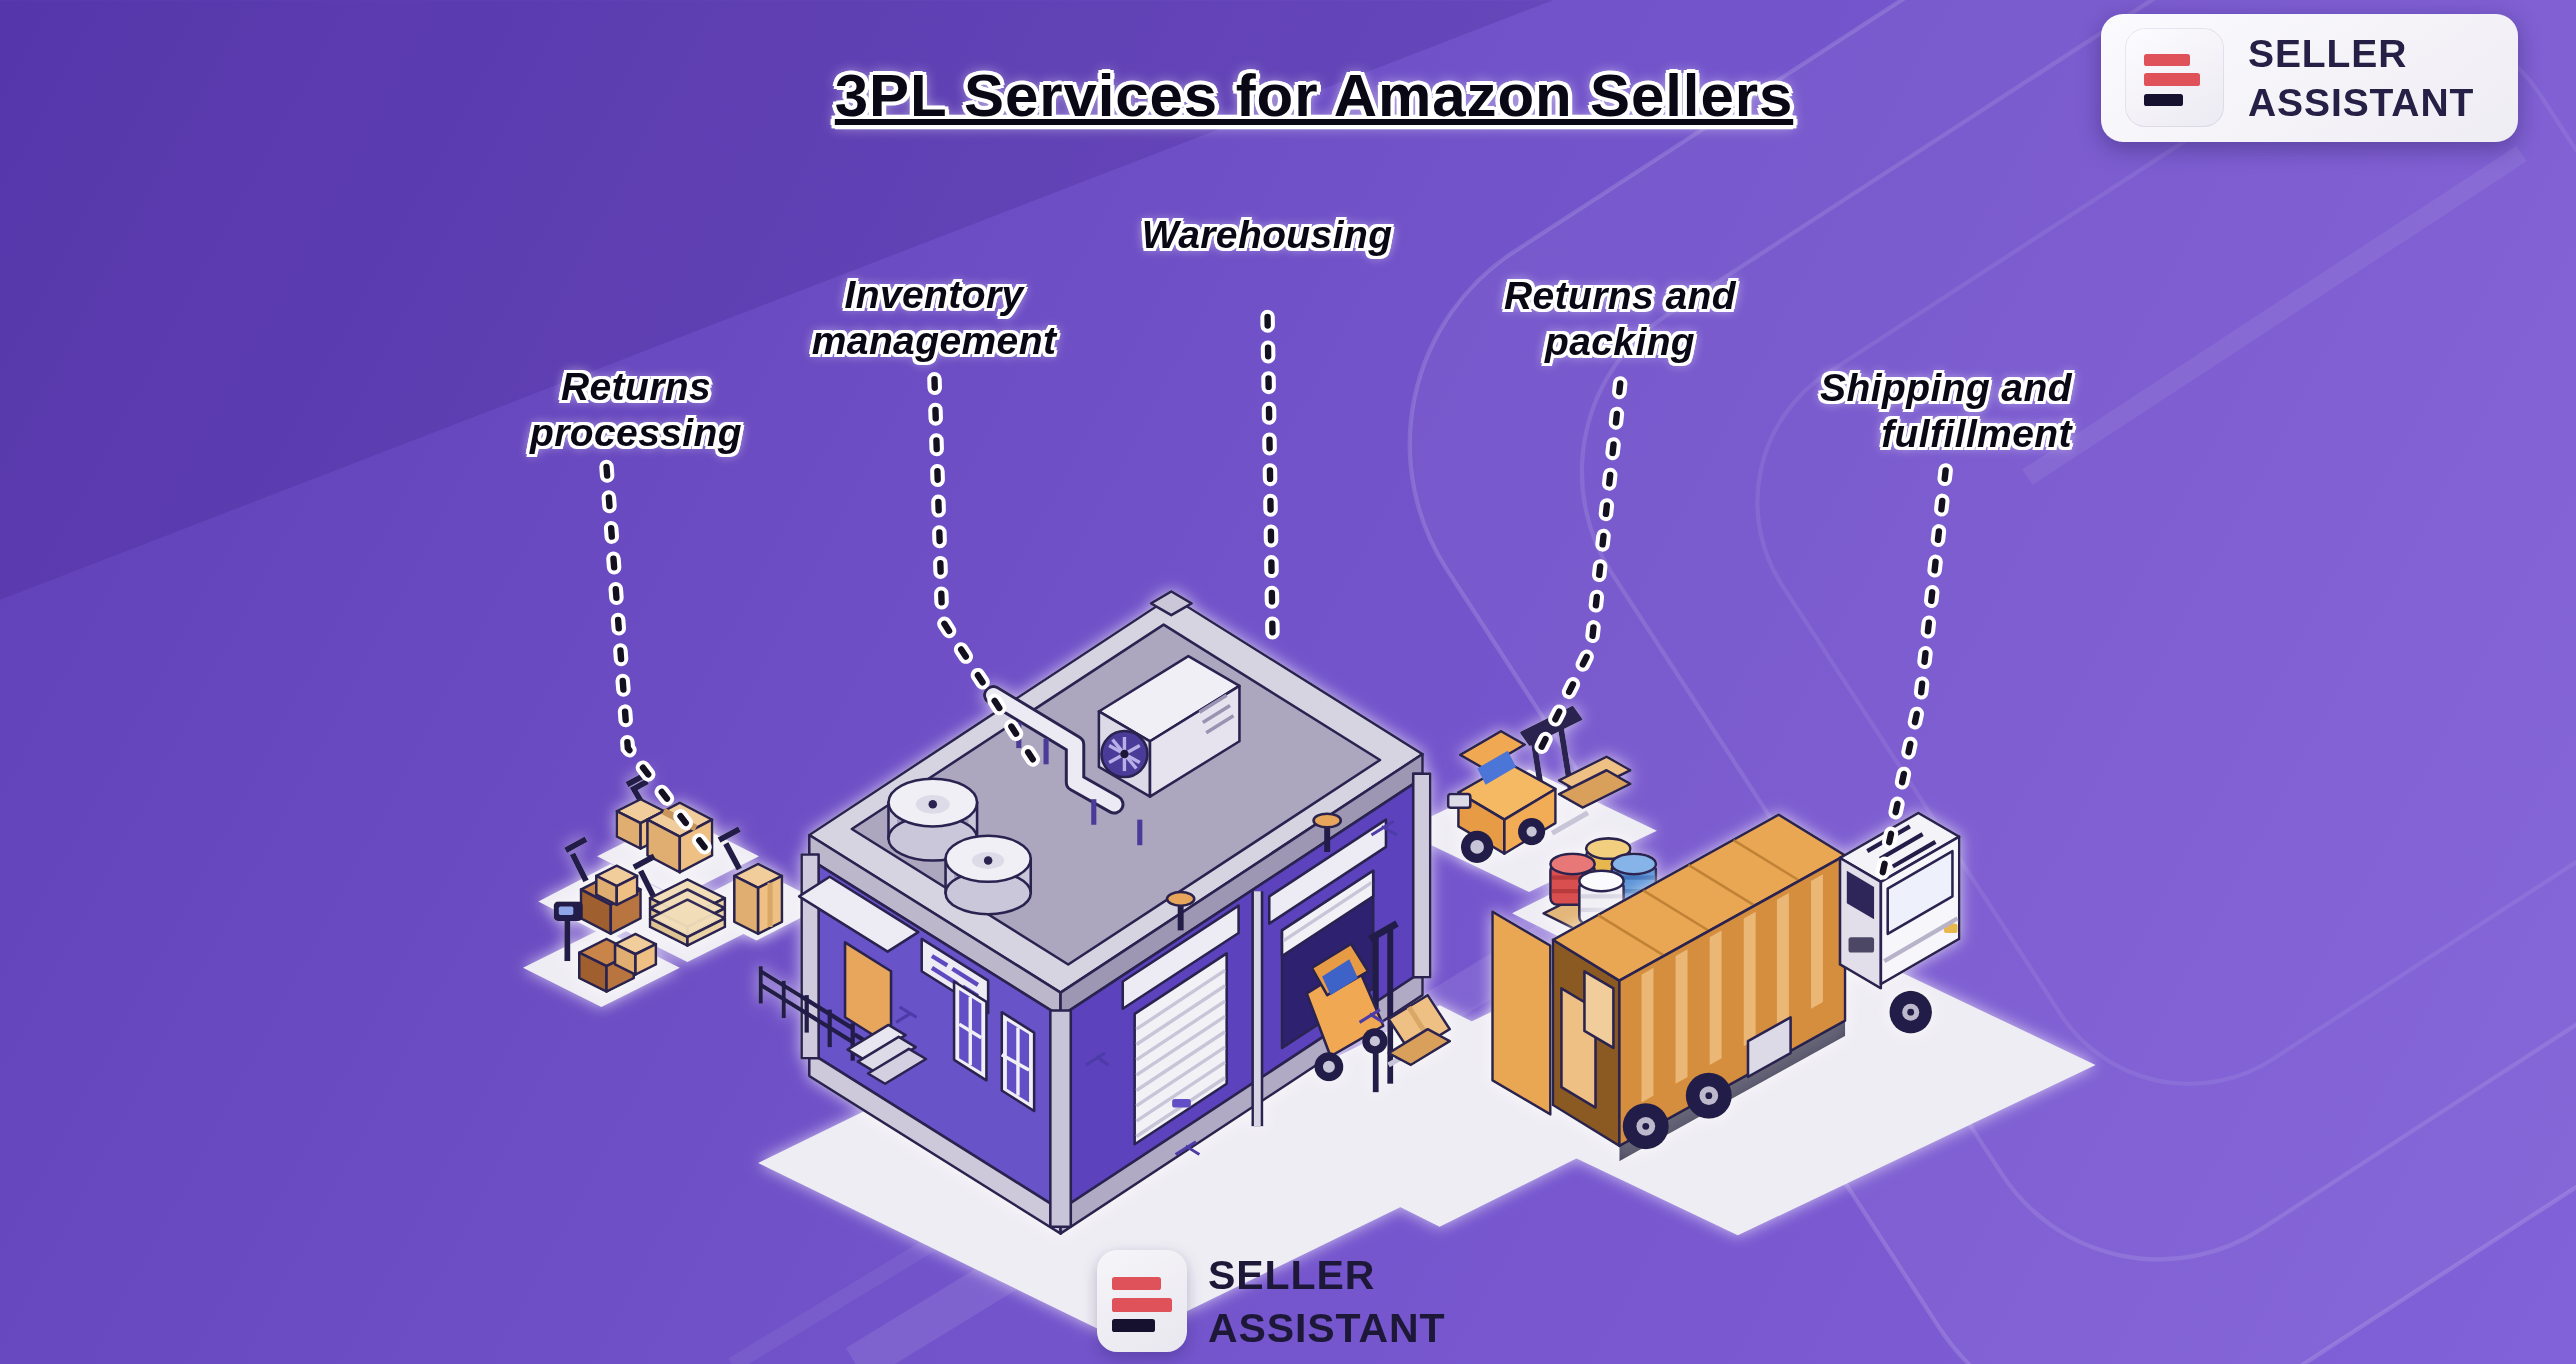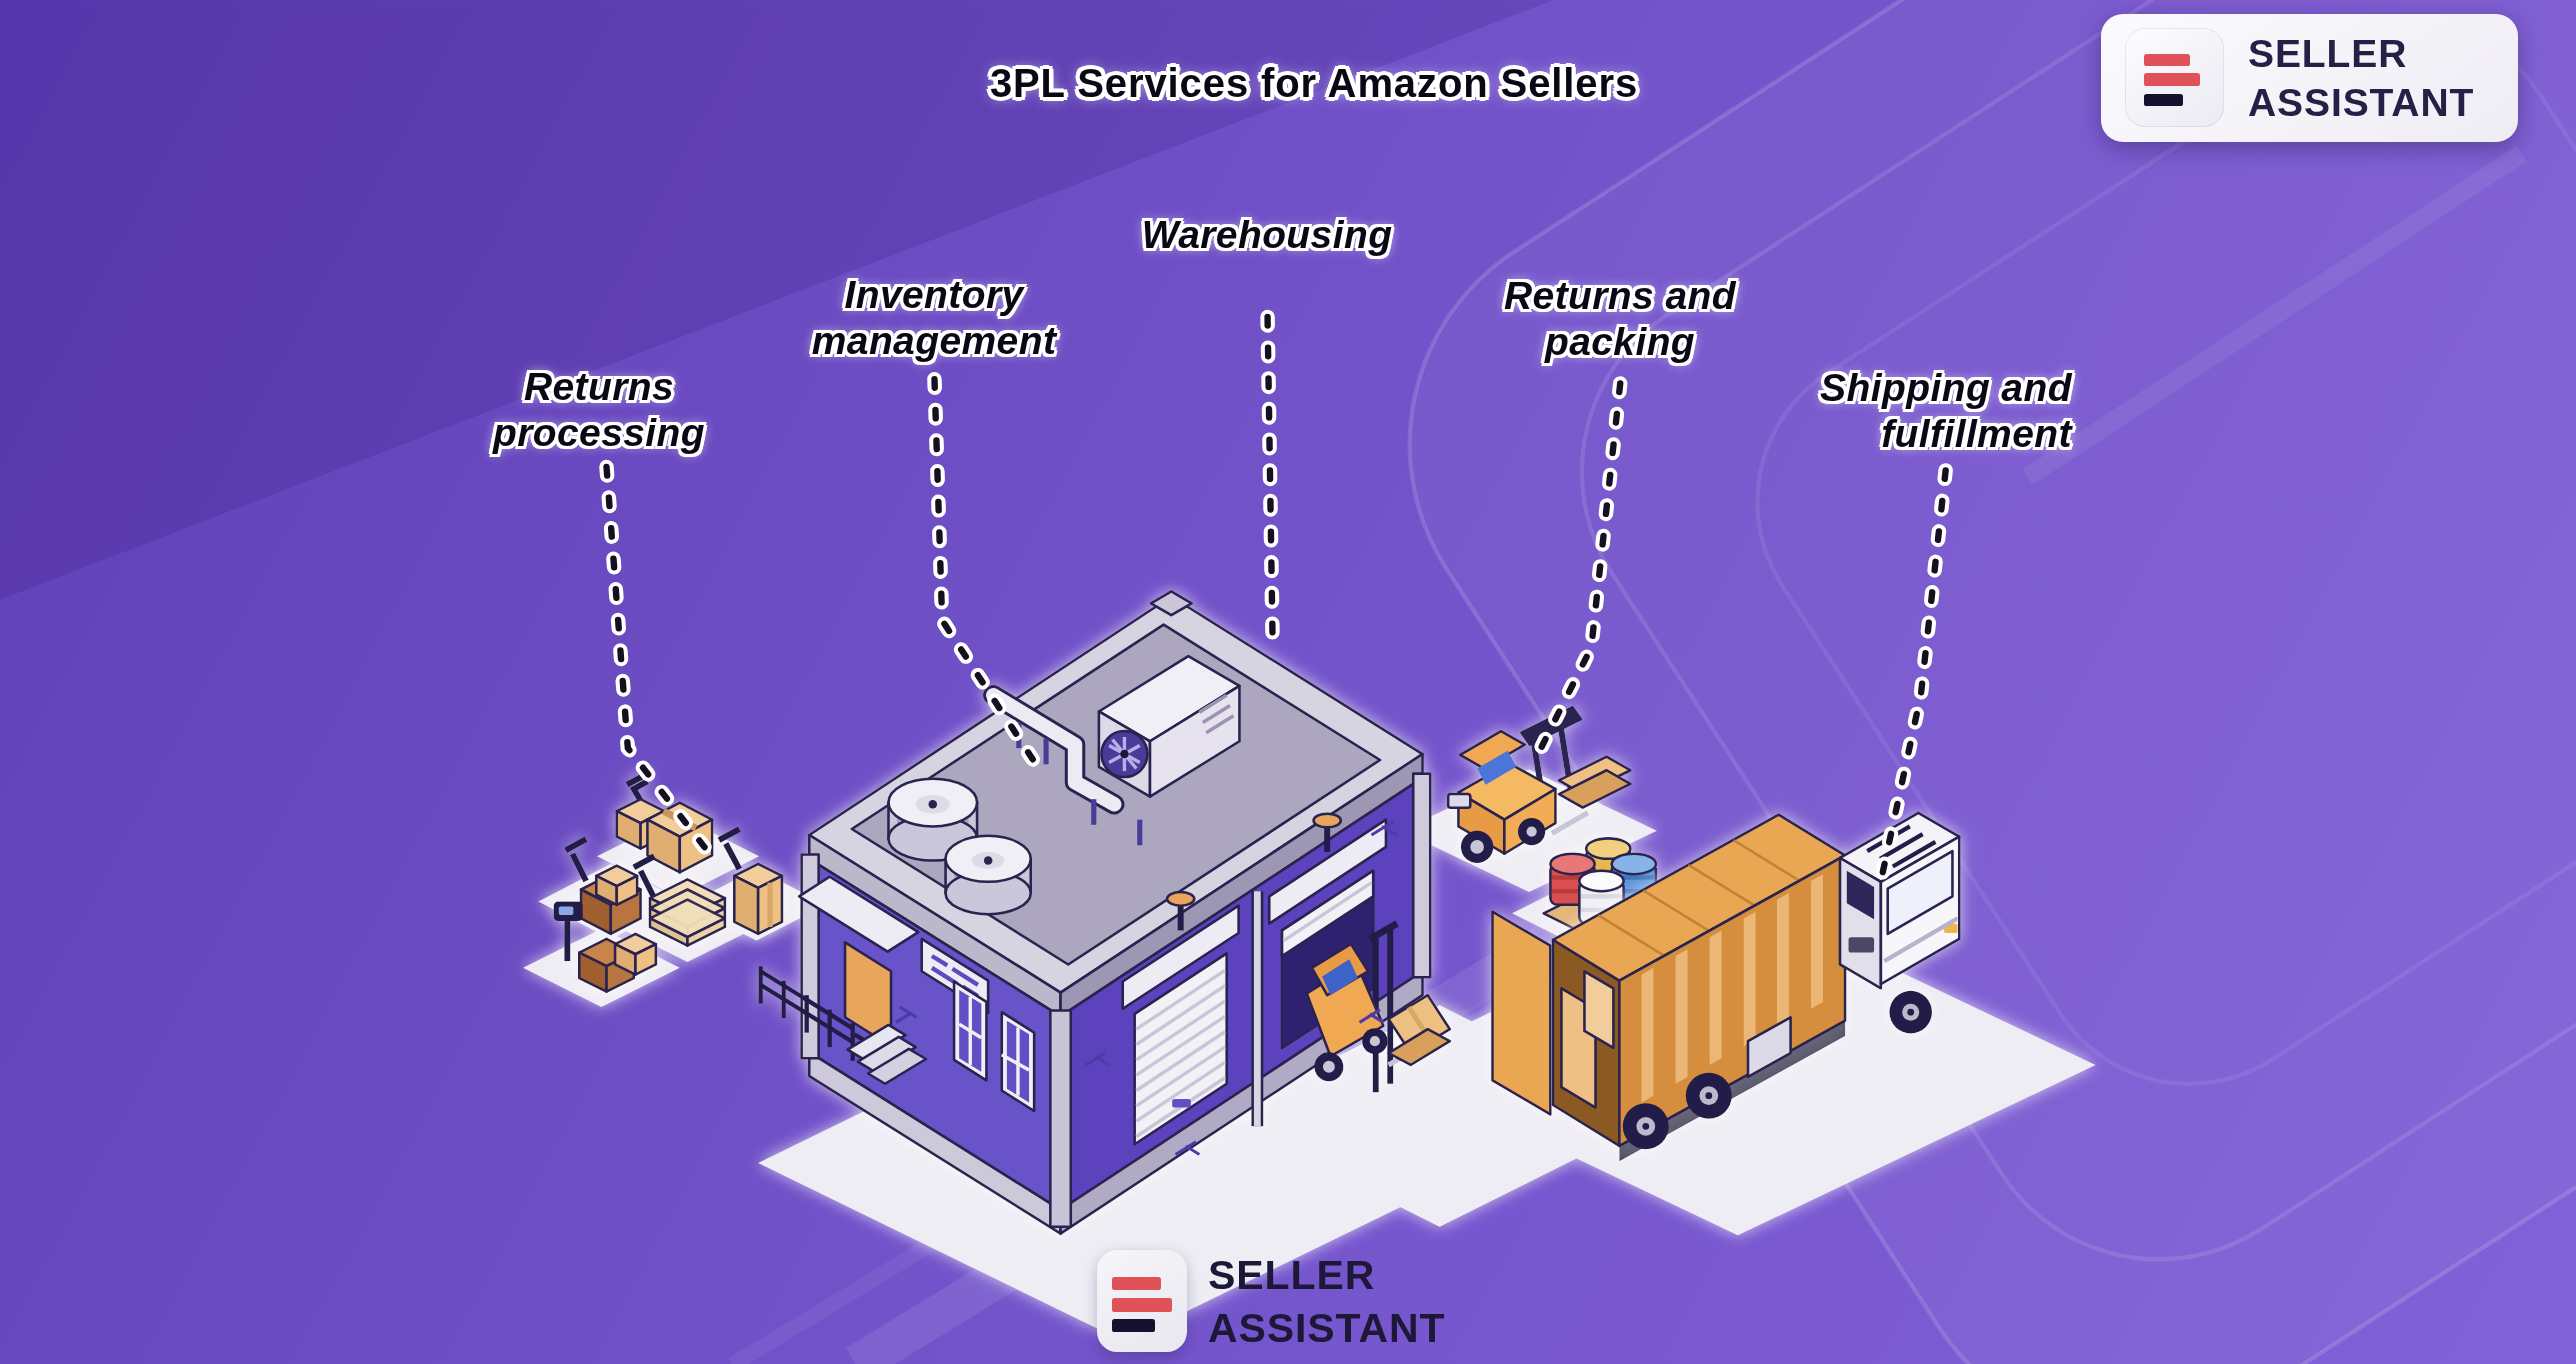--- a/index.html
+++ b/index.html
@@ -15,23 +15,24 @@
   .label{
     position:absolute;transform:translateX(-50%);text-align:center;
     font-size:39px;font-weight:bold;line-height:1.18;color:#0a0815;
     white-space:pre-line;letter-spacing:0.4px;
     text-shadow:-2.6px -2.6px 0 #fff,2.6px -2.6px 0 #fff,-2.6px 2.6px 0 #fff,2.6px 2.6px 0 #fff,
                 0 -3.4px 0 #fff,0 3.4px 0 #fff,-3.4px 0 0 #fff,3.4px 0 0 #fff,0 0 12px rgba(255,255,255,.95);
     font-style:italic;
   }
   .title{
     position:absolute;left:1314px;top:61px;transform:translateX(-50%);
-    font-size:40px;font-weight:bold;color:#0a0815;letter-spacing:0.9px;white-space:nowrap;
+    font-size:60px;font-weight:bold;color:#0a0815;letter-spacing:0.9px;white-space:nowrap;
     text-shadow:-3.4px -3.4px 0 #fff,3.4px -3.4px 0 #fff,-3.4px 3.4px 0 #fff,3.4px 3.4px 0 #fff,
                 0 -4.3px 0 #fff,0 4.3px 0 #fff,-4.3px 0 0 #fff,4.3px 0 0 #fff,0 0 13.6px rgba(255,255,255,.9);
+    text-decoration:underline;
   }
   .brand-card{
     position:absolute;left:2101px;top:13.6px;width:417px;height:128px;border-radius:22px;
     background:linear-gradient(145deg,#fbfafd,#efedf4);
     box-shadow:0 6.8px 22px rgba(25,15,70,.35);
   }
   .brand-icon{
     position:absolute;border-radius:20.4px;background:linear-gradient(145deg,#fdfcff,#eceaf2);
     box-shadow:inset 0 0 0 0.9px rgba(120,110,160,.15);
   }
@@ -435,21 +436,21 @@
       </g>
       <g>
         <path class="lead-casing" d="M2284,552 L2255,815 L2205,1048"></path>
         <path class="lead-dash" d="M2284,552 L2255,815 L2205,1048"></path>
       </g>
     </g>
   </svg>
 
   <div class="title">3PL Services for Amazon Sellers</div>
 
-  <div class="label" style="left:599px;top:364px;text-align:center;">Returns
+  <div class="label" style="left:636px;top:364px;text-align:center;">Returns
 processing</div>
   <div class="label" style="left:934px;top:272px;">Inventory
 management</div>
   <div class="label" style="left:1267px;top:212px;">Warehousing</div>
   <div class="label" style="left:1620px;top:273px;">Returns and
 packing</div>
   <div class="label" style="left:1946px;top:365px;text-align:right;">Shipping and
 fulfillment</div>
 
   <div class="brand-card">

